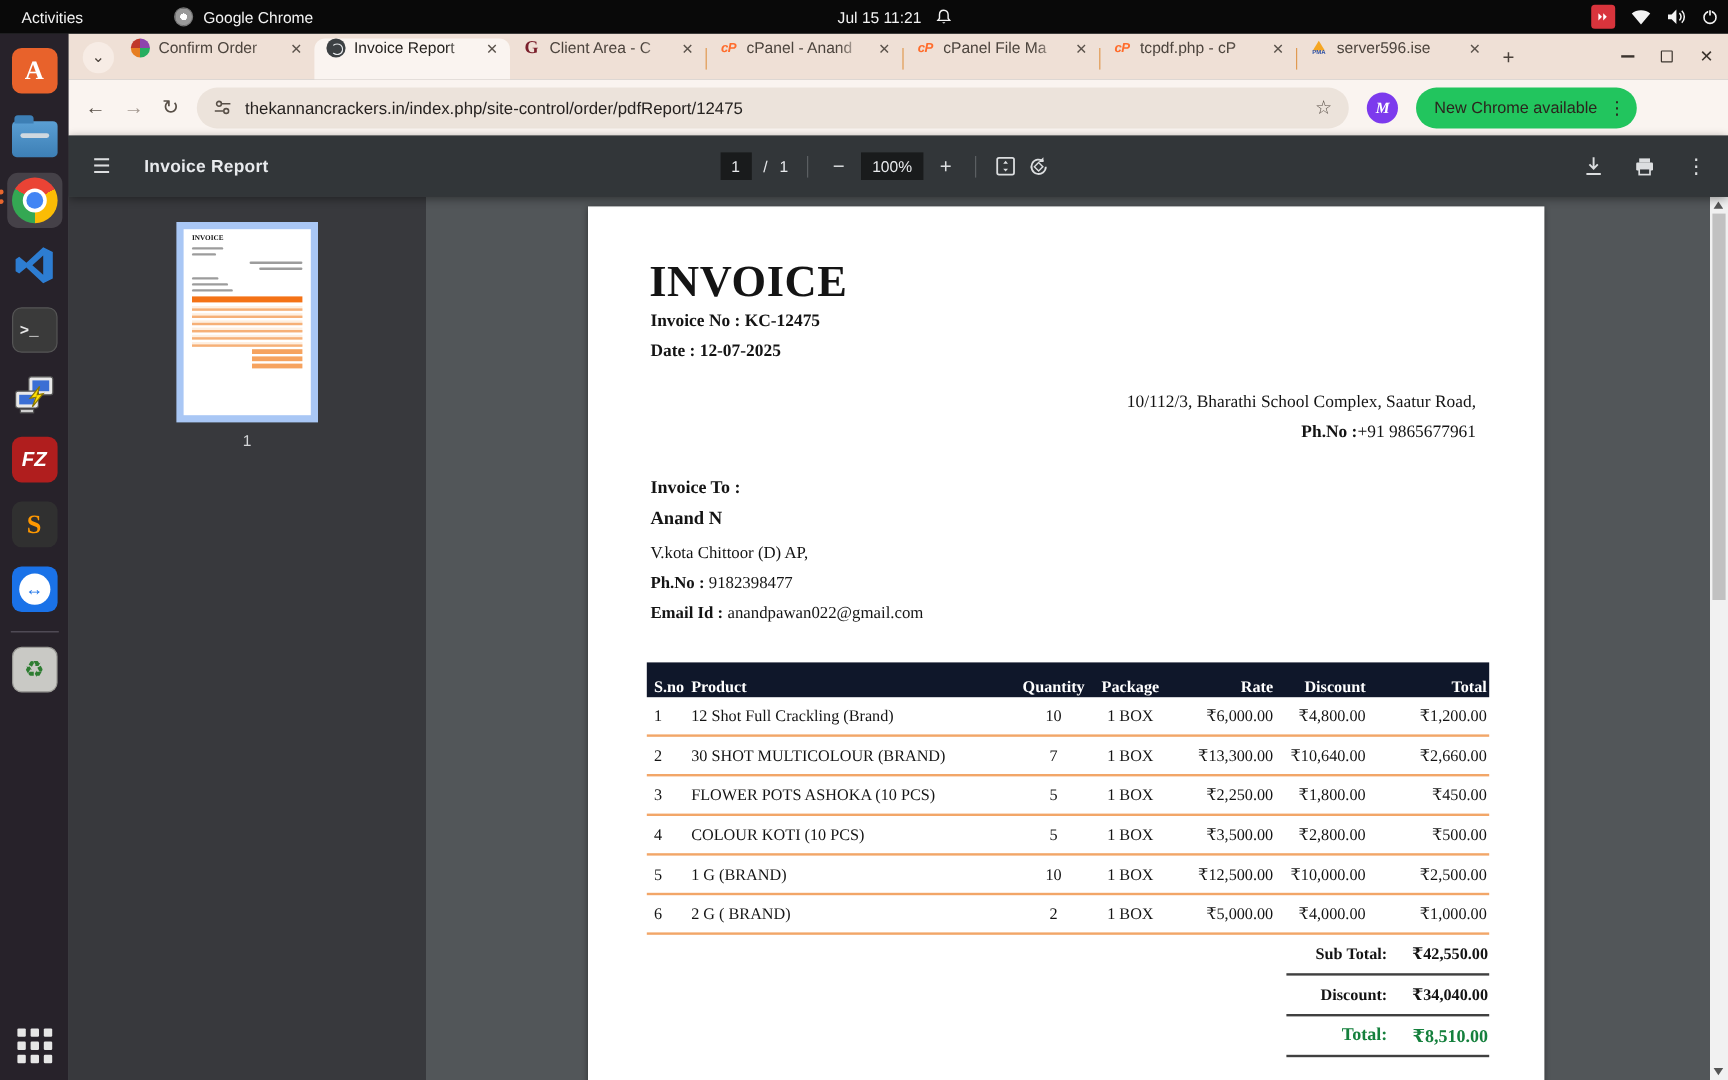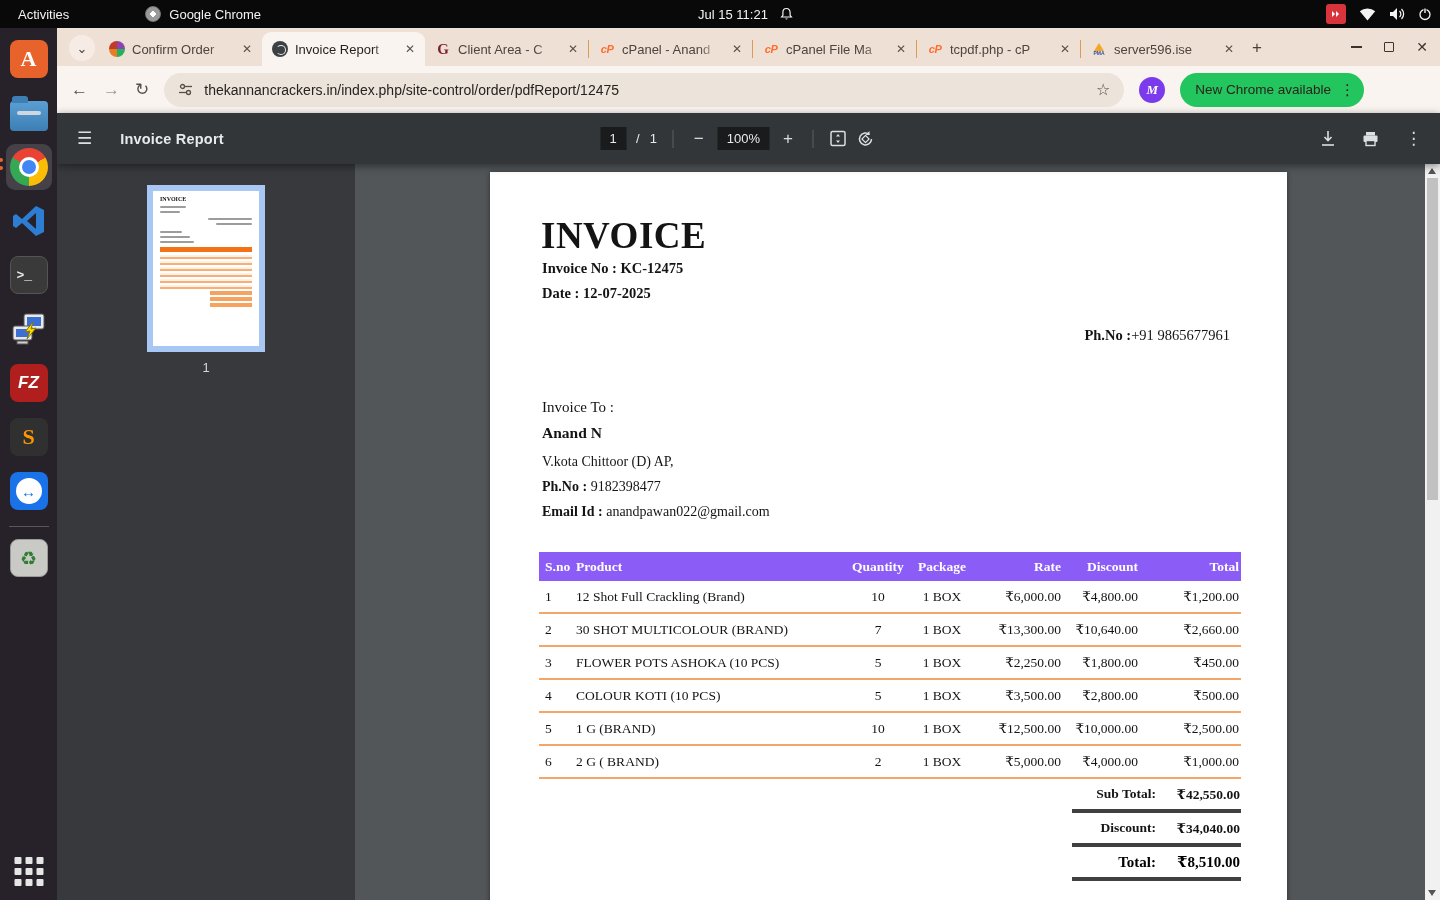--- a/index.html
+++ b/index.html
@@ -37,21 +37,21 @@
   .tv-circle{width:26px;height:26px;border-radius:50%;background:#fff;color:#1a72e8;display:flex;align-items:center;justify-content:center;font-size:15px;font-weight:bold}
   .trash-box{background:#c9c9c5;color:#2e7d32;font-size:19px;border:1px solid #9a9a96}
   .dock-divider{width:40px;height:1px;background:#5a5560;margin-top:12px}
   .apps-grid{position:absolute;bottom:14px;left:50%;transform:translateX(-50%);display:grid;grid-template-columns:repeat(3,7px);grid-gap:4px}
   .apps-grid i{width:7px;height:7px;background:#e6e6e6;border-radius:1px}
 
   
   .window{position:absolute;left:57px;top:28px;width:1383px;height:872px;display:flex;flex-direction:column}
   .tabstrip{height:38px;background:#EFE0D6;display:flex;align-items:flex-end;padding-left:6px;position:relative;flex:0 0 auto}
   .tab-search{width:26px;height:26px;border-radius:50%;background:#F7ECE5;display:flex;align-items:center;justify-content:center;margin:0 4px 5px 6px;color:#4a413a;font-size:13px}
-  .tab{height:34px;width:163px;display:flex;align-items:center;gap:7px;padding:0 6px 0 10px;font-size:13px;color:#4c443d;position:relative;flex:0 0 auto}
+  .tab{height:34px;width:163px;display:flex;align-items:flex-start;gap:7px;padding:0 6px 0 10px;font-size:13px;color:#4c443d;position:relative;flex:0 0 auto}
   .tab.active{background:#FAF4F0;border-radius:9px 9px 0 0;color:#211e1b}
   .tab-label{flex:1;white-space:nowrap;overflow:hidden;-webkit-mask-image:linear-gradient(90deg,#000 78%,transparent 98%);mask-image:linear-gradient(90deg,#000 78%,transparent 98%)}
   .tab-close{width:18px;height:18px;border-radius:50%;display:flex;align-items:center;justify-content:center;font-size:12px;color:#5a524b}
   .tab-sep{width:1px;height:18px;background:#e09a52;margin-bottom:8px;flex:0 0 auto}
   .favicon{width:16px;height:16px;display:flex;align-items:center;justify-content:center;flex:0 0 auto;font-weight:bold}
   .fav-crackers{border-radius:50%;background:conic-gradient(#8e44ad 0 90deg,#27ae60 90deg 180deg,#e67e22 180deg 270deg,#c0392b 270deg)}
   .fav-globe{border-radius:50%;background:#3C4043;position:relative}
   .fav-globe:before{content:"";position:absolute;left:4px;top:4px;width:8px;height:8px;border-radius:50%;border:1.5px solid #e8eaed;border-left-color:transparent}
   .fav-g{color:#7a1f2b;font-family:"Liberation Serif",serif;font-size:15px}
   .fav-cp{color:#ff6c2c;font-style:italic;font-size:11px;letter-spacing:-.5px}
@@ -104,42 +104,42 @@
   .sb-up{top:4px;border-bottom:6px solid #555}
   .sb-down{bottom:4px;border-top:6px solid #555}
 
   
   .page{position:absolute;left:135px;top:8px;width:797px;height:760px;background:#fff;box-shadow:0 1px 5px rgba(0,0,0,.45);font-family:"Liberation Serif","DejaVu Serif",serif;color:#141414}
   .abs{position:absolute}
   .inv-title{left:51px;top:42px;font-size:37px;font-weight:bold;letter-spacing:.5px}
   .inv-no{left:52px;top:88px;font-size:14.5px;font-weight:bold}
   .inv-date{left:52px;top:113px;font-size:14.5px;font-weight:bold}
   .addr-block{right:57px;top:151px;text-align:right;font-size:14.5px;line-height:25px}
-  .invto{left:52px;top:227px;font-size:15px;font-weight:normal}
+  .invto{left:52px;top:227px;font-size:15px;font-weight:bold}
   .custname{left:52px;top:252px;font-size:15.5px;font-weight:bold}
   .custaddr{left:52px;top:282px;font-size:14px}
   .custphone{left:52px;top:307px;font-size:14px}
   .custemail{left:52px;top:332px;font-size:14px}
   .blbl{font-weight:bold}
 
   .inv-table{left:49px;top:380px;width:702px;font-size:13.5px}
-  .thead{display:flex;align-items:center;height:29px;background:#8b5cf6;color:#fff;font-weight:bold}
+  .thead{display:flex;align-items:flex-end;height:29px;background:#0f172a;color:#fff;font-weight:bold}
   .trow-d{display:flex;align-items:center;height:33px;border-bottom:2px solid #F2A668}
   .c0{width:37px;padding-left:6px}
   .c1{width:273px}
   .c2{width:58px;text-align:center}
   .c3{width:70px;text-align:center}
   .c4{width:84px;text-align:right}
   .c5{width:77px;text-align:right}
   .c6{width:103px;text-align:right;padding-right:2px}
   .totals{left:582px;top:607px;width:169px;font-size:13.5px}
-  .tot-row{display:flex;align-items:center;height:34px;border-bottom:4px solid #404040;font-weight:bold}
+  .tot-row{display:flex;align-items:center;height:34px;border-bottom:2px solid #404040;font-weight:bold}
   .tot-label{width:84px;text-align:right}
   .tot-val{flex:1;text-align:right;padding-right:1px}
-  .tot-row.highlight{color:#000000;font-size:15px}
+  .tot-row.highlight{color:#15803d;font-size:15px}
 
   svg{display:block}
 </style>
 </head>
 <body>
 
 <div class="screen">
 
   <div class="topbar">
     <div class="tb-activities">Activities</div>
@@ -396,20 +396,21 @@
         <div class="thumb-num">1</div>
       </div>
 
       <div class="docarea">
         <div class="page">
           <div class="abs inv-title">INVOICE</div>
           <div class="abs inv-no">Invoice No : KC-12475</div>
           <div class="abs inv-date">Date : 12-07-2025</div>
 
           <div class="abs addr-block">
+            <div>10/112/3, Bharathi School Complex, Saatur Road,</div>
             <div><span class="blbl">Ph.No :</span><span>+91 9865677961</span></div>
           </div>
 
           <div class="abs invto">Invoice To :</div>
           <div class="abs custname">Anand N</div>
           <div class="abs custaddr">V.kota Chittoor (D) AP,</div>
           <div class="abs custphone"><span class="blbl">Ph.No : </span><span>9182398477</span></div>
           <div class="abs custemail"><span class="blbl">Email Id : </span><span>anandpawan022@gmail.com</span></div>
 
           <div class="abs inv-table">

